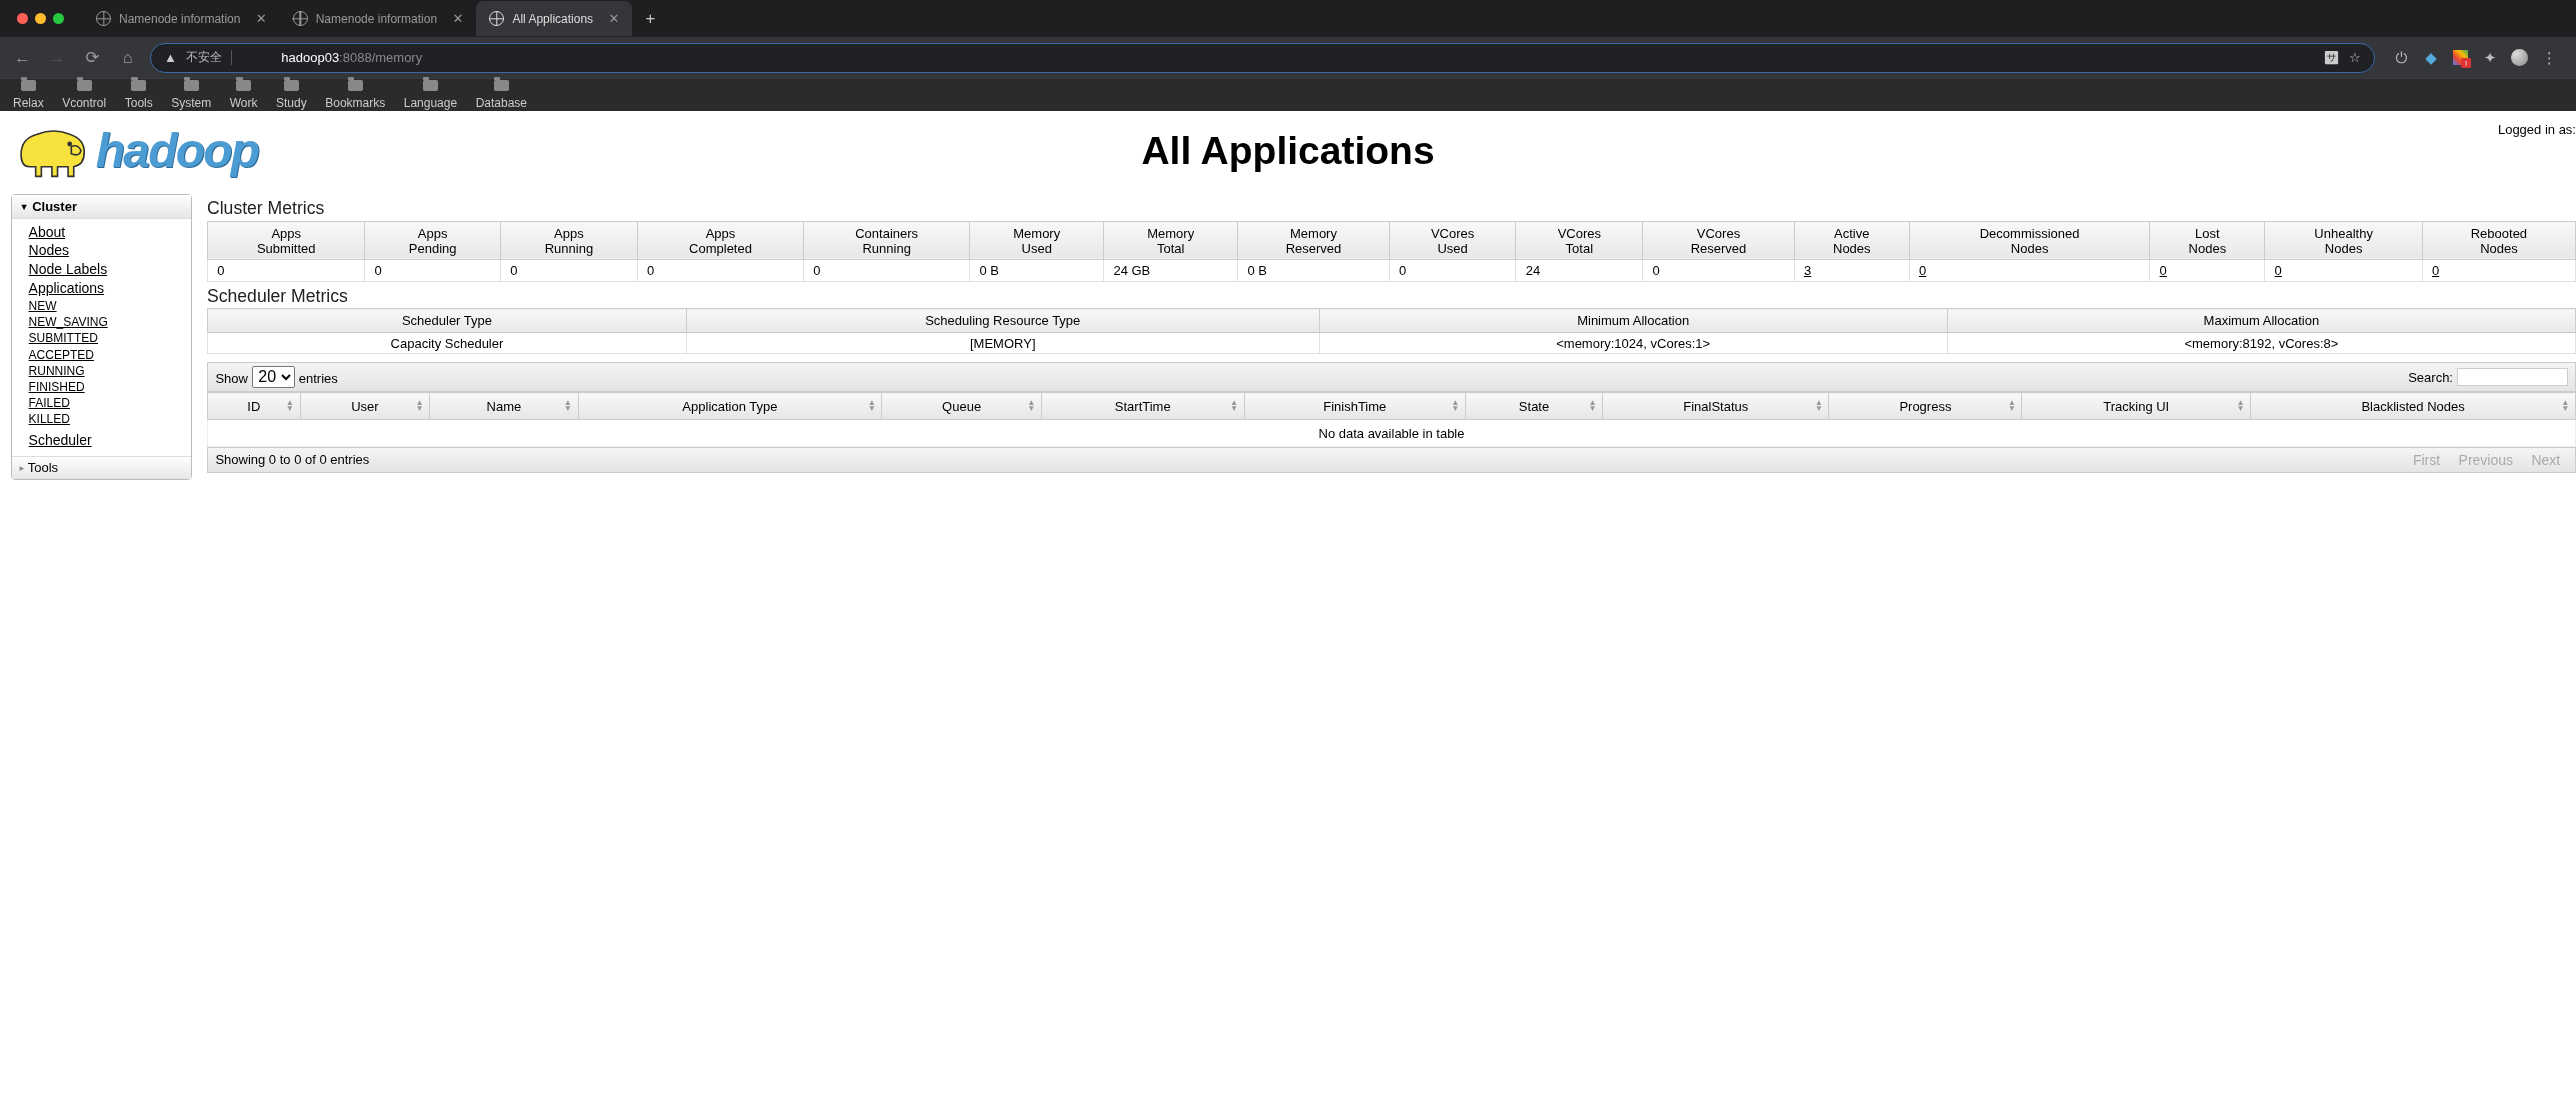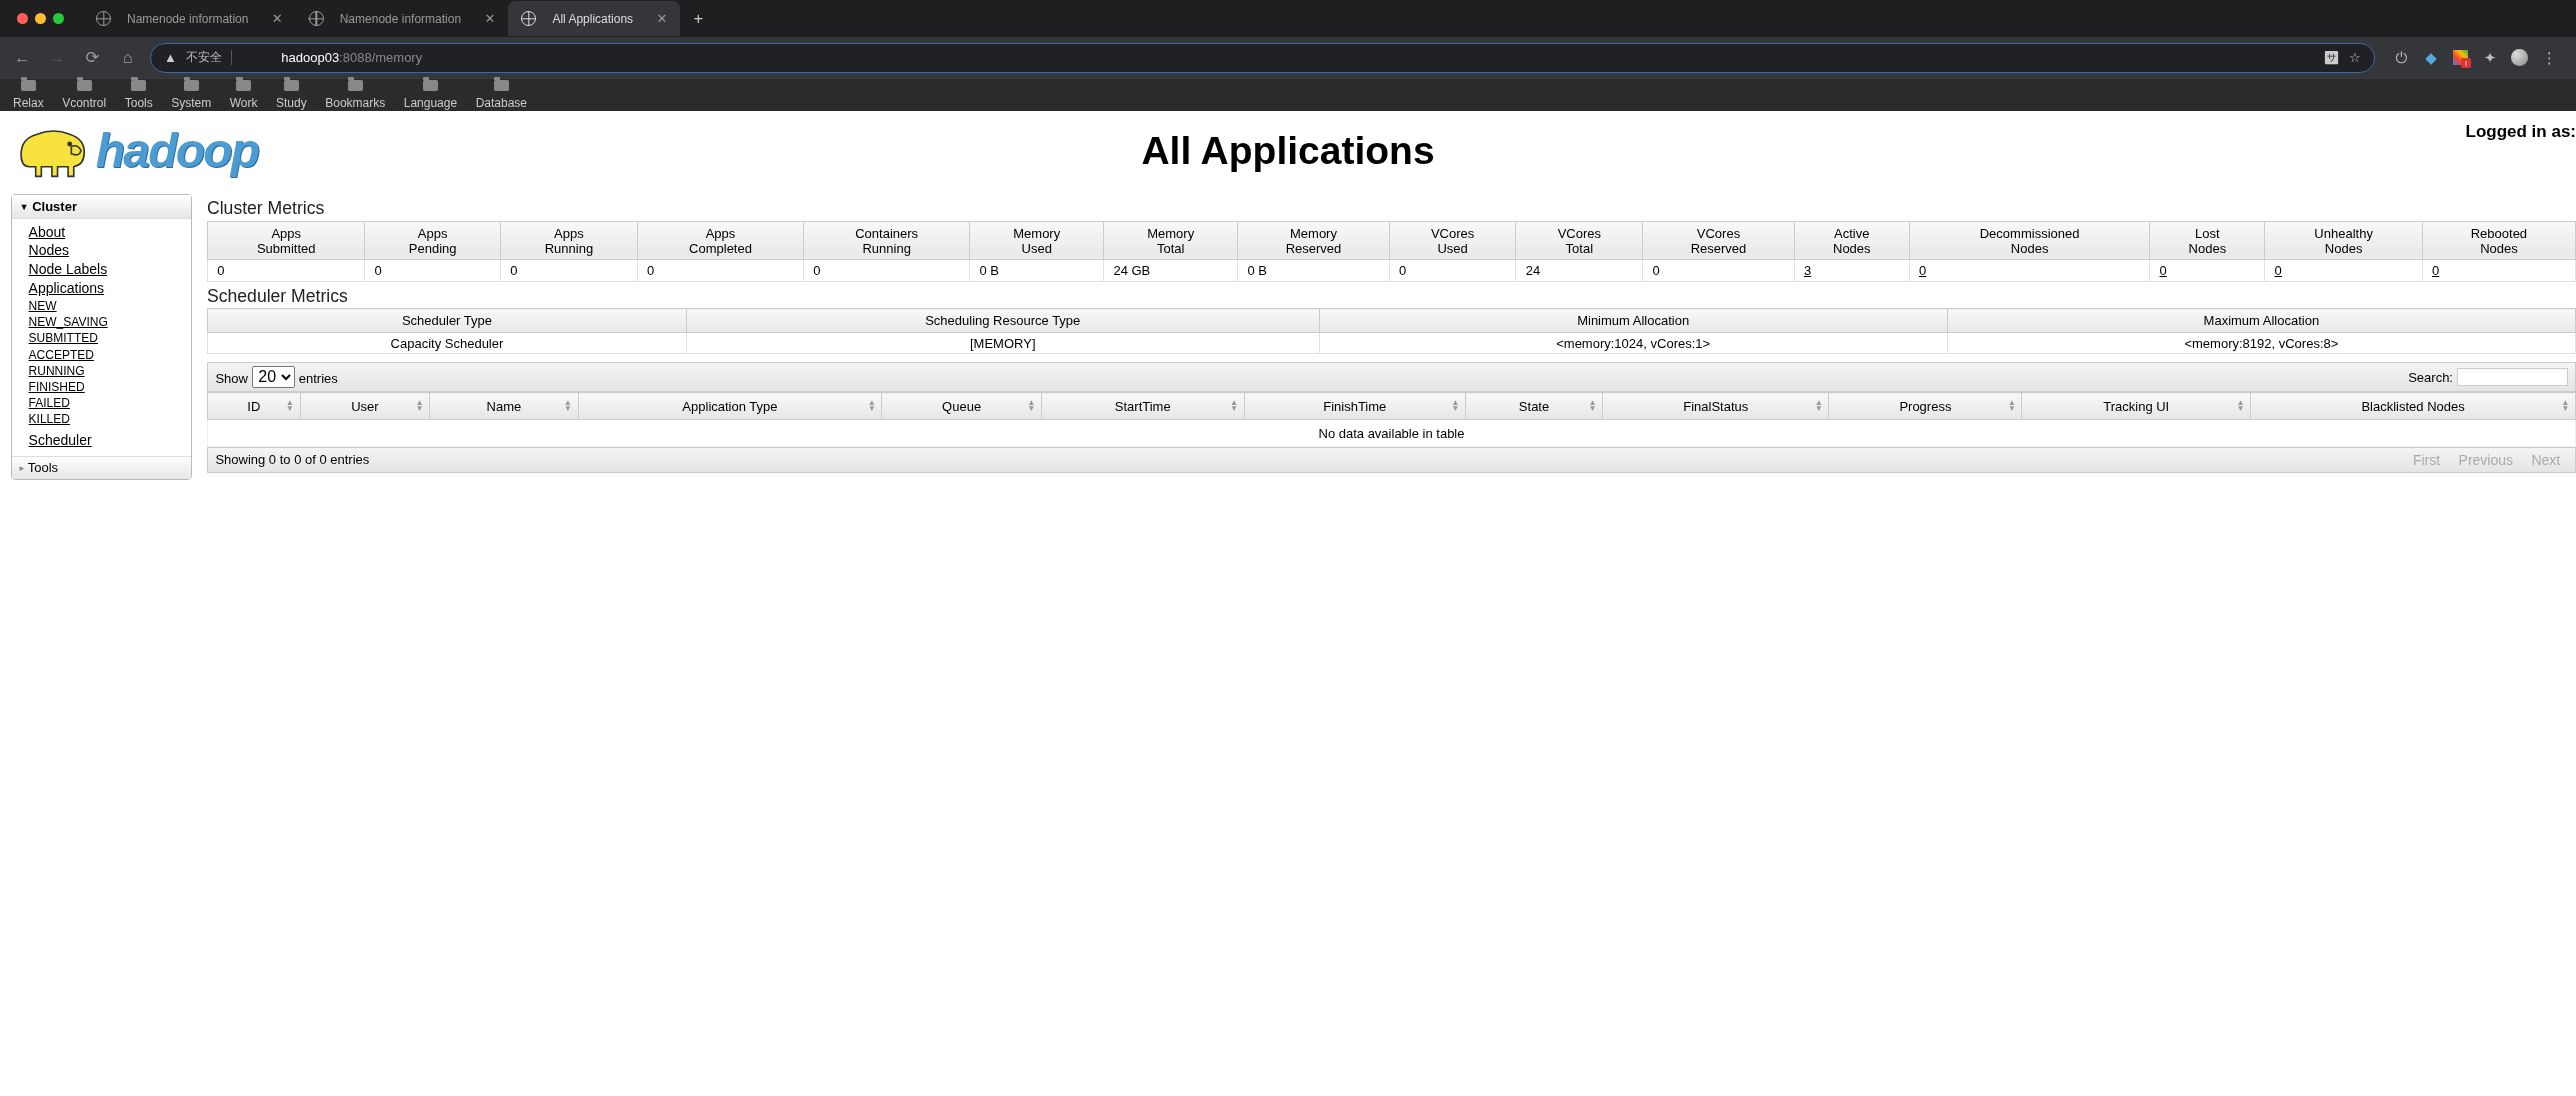--- a/index.html
+++ b/index.html
@@ -7,21 +7,21 @@
 
 
 .browser-chrome { background: #2b2b2d; color: #ccc; }
 .traffic-lights { display: flex; gap: 7.4px; padding: 9.2px 13px; align-items: center; position: absolute; top: 3.7px; left: 3.7px; }
 .tl { width: 11px; height: 11px; border-radius: 50%; }
 .tl.red { background: #ff5f57; }
 .tl.yellow { background: #febc2e; }
 .tl.green { background: #28c840; }
 
 .tabs-row { display: flex; align-items: center; height: 37px; padding-left: 83px; background: #1f1f21; }
-.tab { display: flex; align-items: center; gap: 16px; padding: 0 13px; height: 35px; color: #999; font-size: 12px; position: relative; border-radius: 7.4px 7.4px 0 0; }
+.tab { display: flex; align-items: center; gap: 8px; padding: 0 13px; height: 35px; color: #999; font-size: 12px; position: relative; border-radius: 7.4px 7.4px 0 0; }
 .tab.active { background: #35363a; color: #ddd; }
 .tab .globe { width: 15px; height: 15px; border: 1.4px solid currentColor; border-radius: 50%; display: inline-block; position: relative; }
 .tab .globe::before { content:""; position:absolute; top:-1.4px; left:50%; width:1.4px; height:15px; background:currentColor; transform:translateX(-50%);}
 .tab .globe::after { content:""; position:absolute; left:-1.4px; top:50%; height:1.4px; width:15px; background:currentColor; transform:translateY(-50%);}
 .tab .close { margin-left: 7.4px; font-size: 13px; color: #999; }
 .new-tab { color: #ccc; padding: 0 13px; font-size: 16.6px; }
 
 .addr-row { display: flex; align-items: center; height: 41px; padding: 0 9.2px; gap: 9.2px; background: #35363a; }
 .nav-btn { width: 26px; height: 26px; display:flex; align-items:center; justify-content:center; color: #9a9a9a; font-size: 16.6px; }
 .addr-bar { flex: 1; display: flex; align-items: center; background: #202124; border: 0.9px solid #3a6aa8; border-radius: 16.6px; height: 30px; padding: 0 13px; gap: 9.2px; color: #ccc; font-size: 13px; }
@@ -39,21 +39,21 @@
 .bm .folder::before { content:""; position:absolute; top:-2.8px; left:0; width:6.5px; height:2.8px; background:#888; border-radius:0.9px 0.9px 0 0; }
 
 
 .page { background:#fff; position:relative; }
 .page-header { display:flex; align-items:center; padding: 7.4px 13px 3.7px 13px; position:relative; }
 .hadoop-logo { display:flex; align-items:center; gap:1.8px; }
 .elephant { width:81px; height:65px; position:relative; }
 .elephant svg { width:100%; height:100%; }
 .hadoop-text { font-size: 48px; font-weight: bold; font-style: italic; color:#4b9cd3; text-shadow: 0.9px 0.9px 0 #2b6a96; letter-spacing: -1.8px; }
 .page-title { font-size: 39px; font-weight: bold; position:absolute; left:50%; transform:translateX(-50%); }
-.logged-in { position:absolute; right:0; top:11px; font-size:17px;font-weight:bold; }
+.logged-in { position:absolute; right:0; top:11px; font-size:13px; }
 
 .body-row { display:flex; padding: 7.4px 0 0 11px; gap: 15px; align-items:flex-start; }
 
 .sidebar { width: 181px; border:0.9px solid #bbb; border-radius:3.7px; }
 .side-head { background: linear-gradient(#fefefe,#e6e6e6); padding: 3.7px 7.4px; font-weight:bold; display:flex; align-items:center; gap:3.7px; border-bottom:0.9px solid #dedede; }
 .side-head .arrow { font-size:9.2px; }
 .side-body { padding: 3.7px 0 5.5px 16.6px; }
 .side-body a { display:block; text-decoration: underline; color:#000; font-size:14px; line-height:1.35; }
 .sub { }
 .sub a { font-size:12px; }

